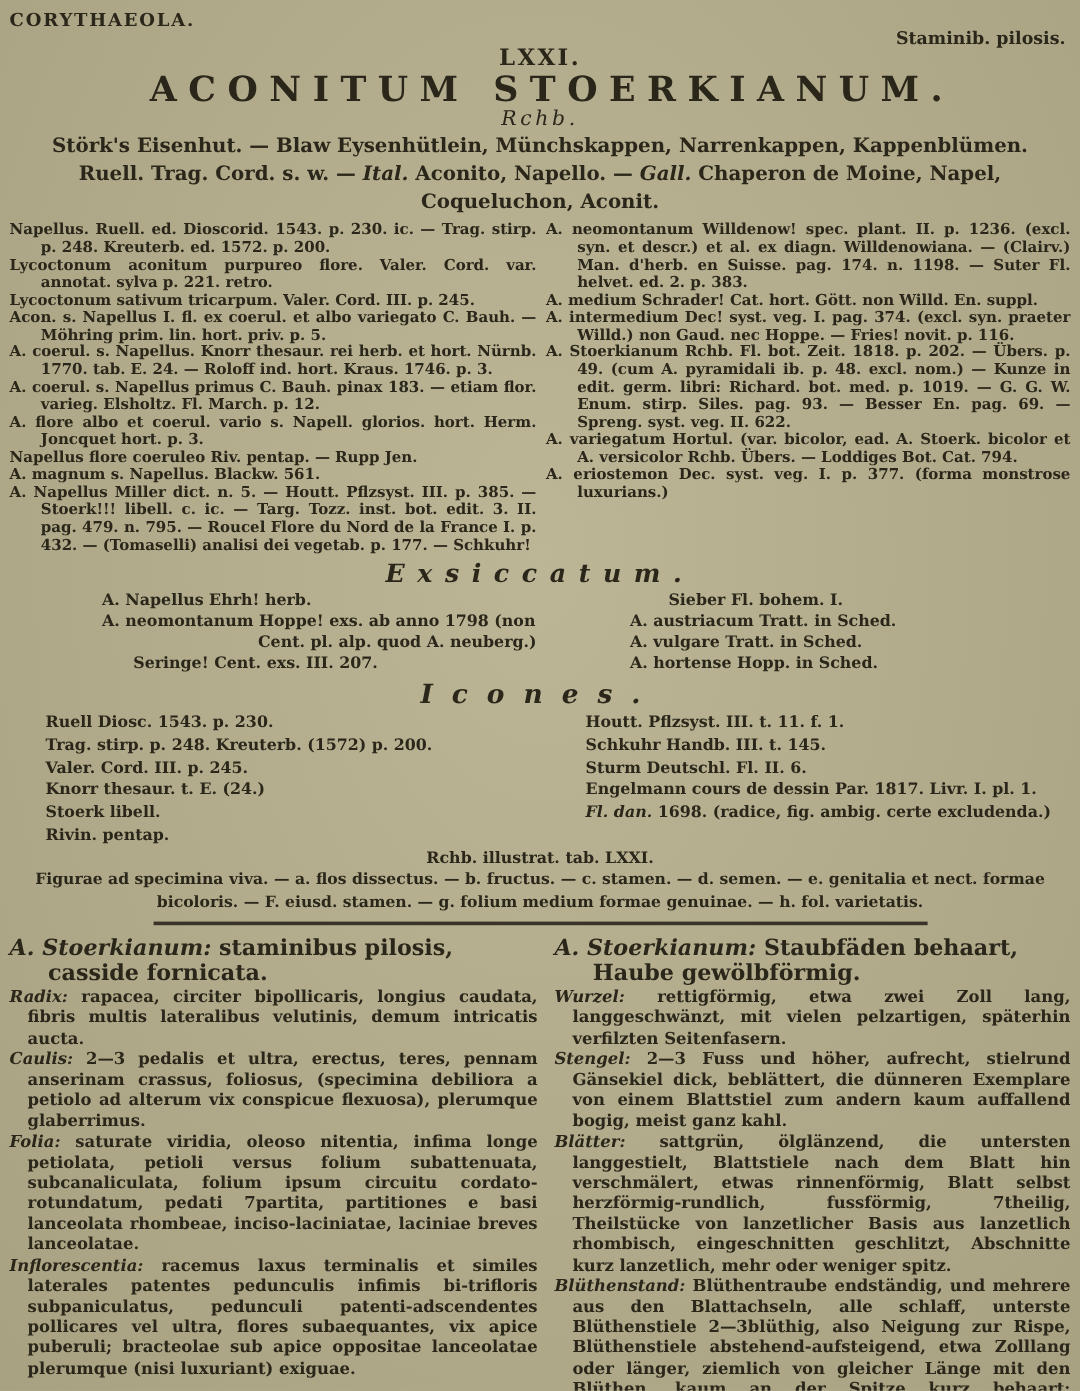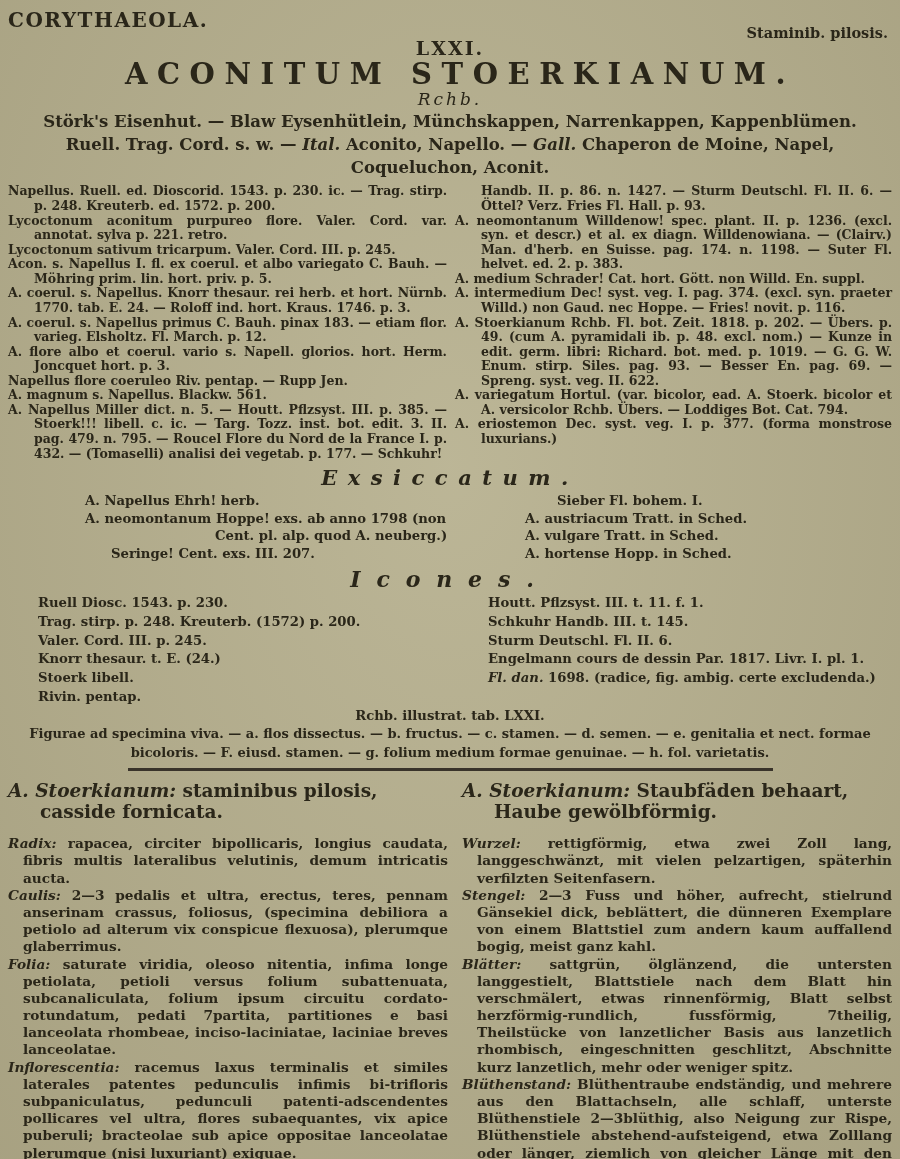--- a/index.html
+++ b/index.html
@@ -7,21 +7,21 @@
     width:900px;height:1159px;overflow:hidden;
     background:#b4ae8e;
     background-image:radial-gradient(ellipse at 50% 40%, rgba(255,250,225,0.10), rgba(60,50,20,0.10));
     color:#2a2619;
     font-family:"DejaVu Serif", serif;
     -webkit-font-smoothing:antialiased;
   }
   .page{padding:8px 8px 0;}
   
   .masthead{display:flex;justify-content:space-between;align-items:flex-start;font-weight:bold;}
-  .running-left{font-size:20px;letter-spacing:1.5px;}
+  .running-left{font-size:15px;letter-spacing:1.5px;}
   .running-right{font-size:14.5px;margin-top:16px;padding-right:4px;}
   
   .plate-no{text-align:center;font-size:19px;font-weight:bold;letter-spacing:2px;line-height:1;margin-top:-2px;}
   .title{text-align:center;font-size:29px;font-weight:bold;letter-spacing:0.33em;line-height:1.15;margin-left:20px;}
   .author{text-align:center;font-size:17px;font-weight:normal;font-style:italic;letter-spacing:3px;line-height:1.05;}
   .vernacular{text-align:center;font-weight:bold;font-size:16.5px;line-height:1.38;margin-top:2px;}
   .vernacular .it{font-style:italic;}
   
   .synonymy{display:flex;gap:8px;margin-top:5px;font-size:12.5px;font-weight:bold;line-height:1.165;}
   .syn-col{width:443px;text-align:justify;}
@@ -44,21 +44,21 @@
   .ico-left{width:450px;padding-left:30px;box-sizing:border-box;}
   .ico-right{padding-left:30px;}
   .ico-right .it{font-style:italic;}
   .icones-footer{text-align:center;font-size:13.2px;font-weight:bold;margin-top:1px;}
   .figurae{text-align:center;font-size:13px;font-weight:bold;line-height:1.5;margin-top:1px;}
   .divider{border:none;border-top:3px solid #39332a;width:645px;margin:5px auto 9px;}
   
   .descriptions{display:flex;gap:14px;font-size:13.7px;font-weight:bold;line-height:1.255;}
   .desc-col{width:440px;text-align:justify;}
   .desc-col.right{width:430px;}
-  .desc-head{font-size:18.5px;line-height:1.18;padding-left:32px;text-indent:-32px;margin:0 0 12px;text-align:left;}
+  .desc-head{font-size:18.5px;line-height:1.18;padding-left:32px;text-indent:-32px;margin:0 0 0;text-align:left;}
   .it{font-style:italic;}
   .desc-p{margin:0;padding-left:15px;text-indent:-15px;}
 </style>
 </head>
 <body>
 
 <div class="page">
 
   <div class="masthead">
     <span class="running-left">CORYTHAEOLA.</span>
@@ -81,21 +81,20 @@
       <p class="entry">Lycoctonum sativum tricarpum. Valer. Cord. III. p. 245.</p>
       <p class="entry">Acon. s. Napellus I. fl. ex coerul. et albo variegato C. Bauh. — Möhring prim. lin. hort. priv. p. 5.</p>
       <p class="entry">A. coerul. s. Napellus. Knorr thesaur. rei herb. et hort. Nürnb. 1770. tab. E. 24. — Roloff ind. hort. Kraus. 1746. p. 3.</p>
       <p class="entry">A. coerul. s. Napellus primus C. Bauh. pinax 183. — etiam flor. varieg. Elsholtz. Fl. March. p. 12.</p>
       <p class="entry">A. flore albo et coerul. vario s. Napell. glorios. hort. Herm. Joncquet hort. p. 3.</p>
       <p class="entry">Napellus flore coeruleo Riv. pentap. — Rupp Jen.</p>
       <p class="entry">A. magnum s. Napellus. Blackw. 561.</p>
       <p class="entry">A. Napellus Miller dict. n. 5. — Houtt. Pflzsyst. III. p. 385. — Stoerk!!! libell. c. ic. — Targ. Tozz. inst. bot. edit. 3. II. pag. 479. n. 795. — Roucel Flore du Nord de la France I. p. 432. — (Tomaselli) analisi dei vegetab. p. 177. — Schkuhr!</p>
     </div>
     <div class="syn-col right">
-      <p class="entry cont">Handb. II. p. 86. n. 1427. — Sturm Deutschl. Fl. II. 6. — Öttel? Verz. Fries Fl. Hall. p. 93.</p>
       <p class="entry">A. neomontanum Willdenow! spec. plant. II. p. 1236. (excl. syn. et descr.) et al. ex diagn. Willdenowiana. — (Clairv.) Man. d'herb. en Suisse. pag. 174. n. 1198. — Suter Fl. helvet. ed. 2. p. 383.</p>
       <p class="entry">A. medium Schrader! Cat. hort. Gött. non Willd. En. suppl.</p>
       <p class="entry">A. intermedium Dec! syst. veg. I. pag. 374. (excl. syn. praeter Willd.) non Gaud. nec Hoppe. — Fries! novit. p. 116.</p>
       <p class="entry">A. Stoerkianum Rchb. Fl. bot. Zeit. 1818. p. 202. — Übers. p. 49. (cum A. pyramidali ib. p. 48. excl. nom.) — Kunze in edit. germ. libri: Richard. bot. med. p. 1019. — G. G. W. Enum. stirp. Siles. pag. 93. — Besser En. pag. 69. — Spreng. syst. veg. II. 622.</p>
       <p class="entry">A. variegatum Hortul. (var. bicolor, ead. A. Stoerk. bicolor et A. versicolor Rchb. Übers. — Loddiges Bot. Cat. 794.</p>
       <p class="entry">A. eriostemon Dec. syst. veg. I. p. 377. (forma monstrose luxurians.)</p>
     </div>
   </div>
 
   <div class="section-head">Exsiccatum.</div>

